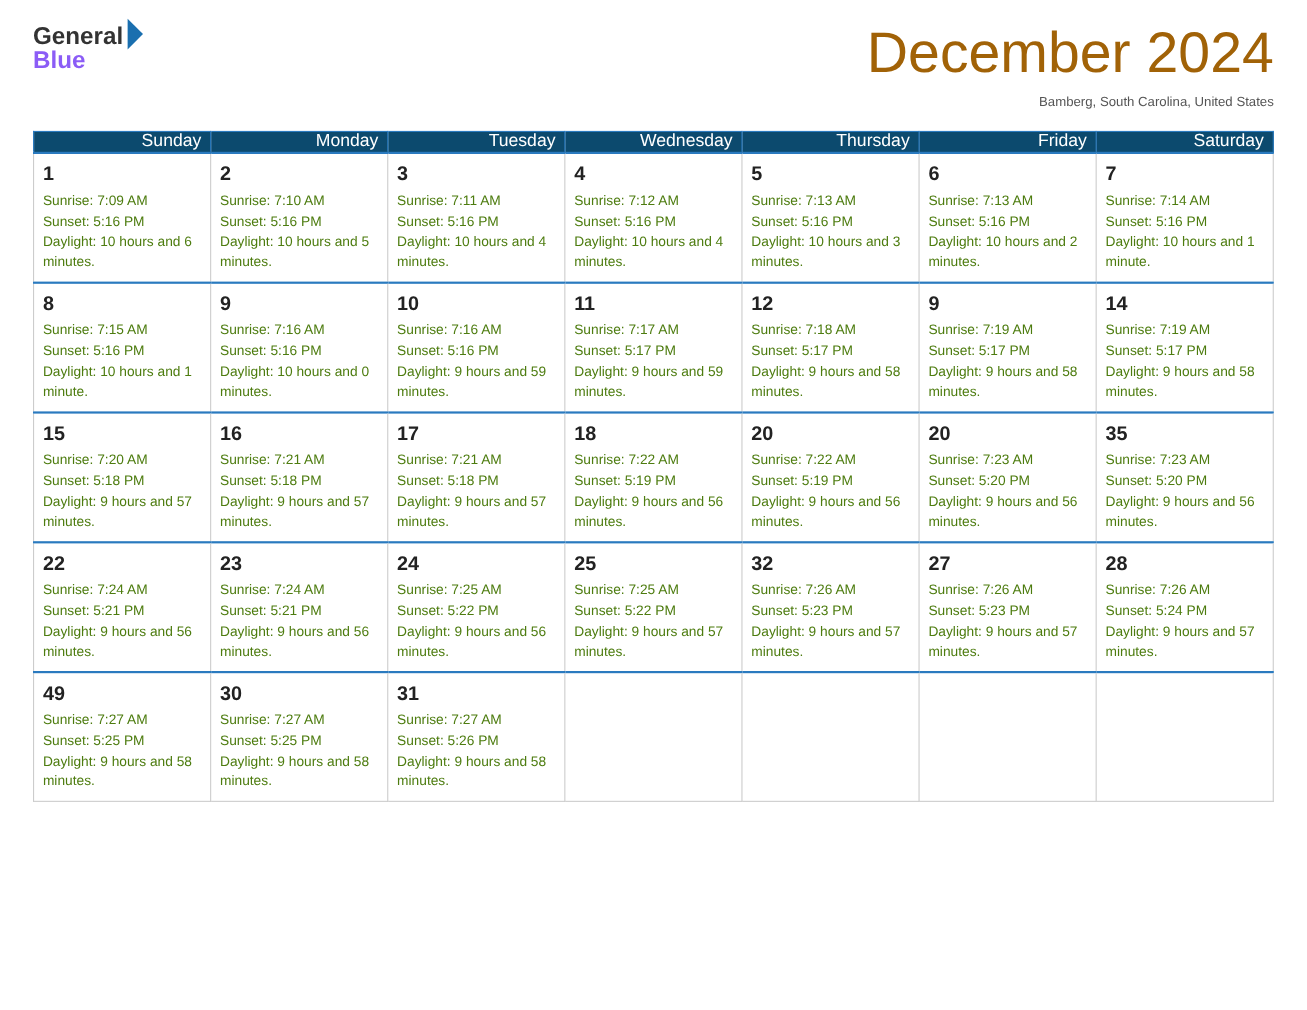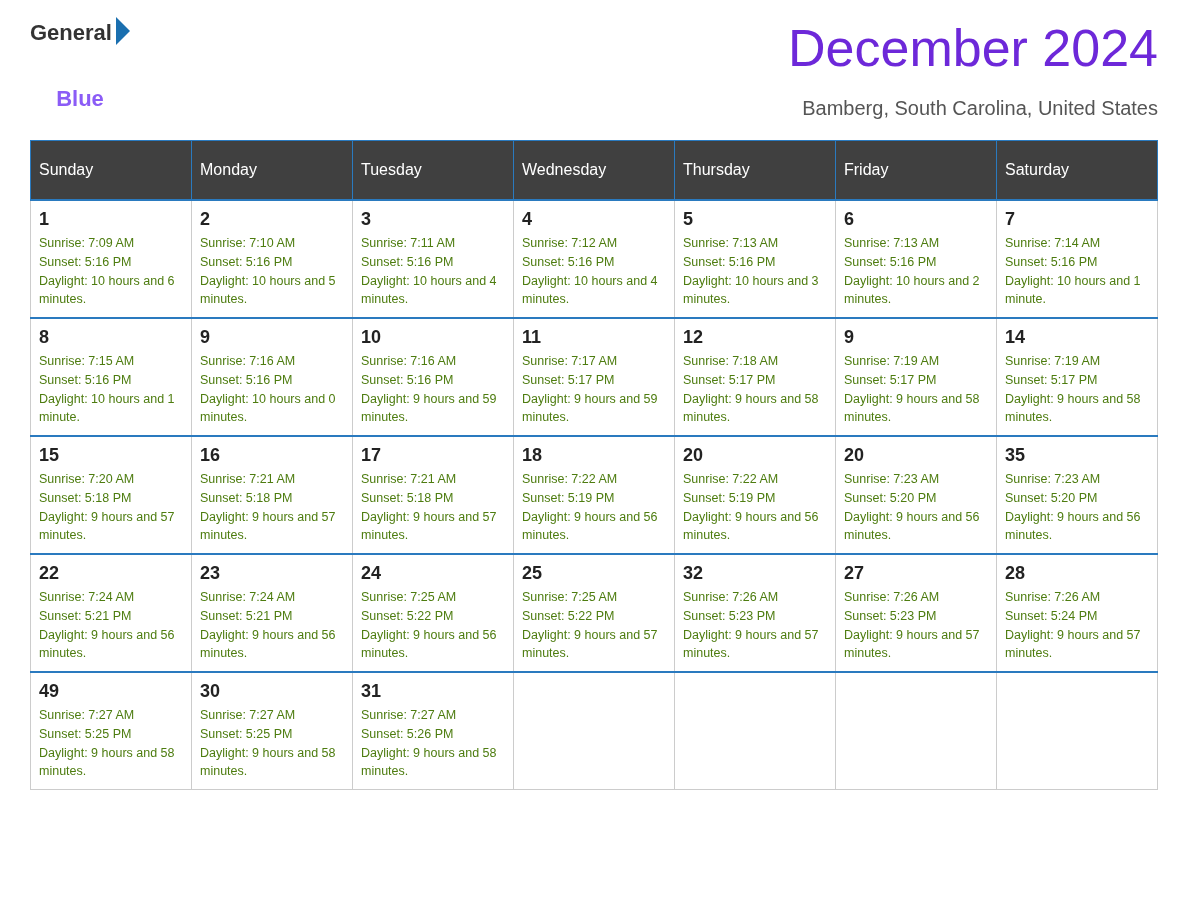--- a/index.html
+++ b/index.html
@@ -12,22 +12,21 @@
     }
     .header {
       display: flex;
       justify-content: space-between;
       align-items: flex-start;
       margin-bottom: 20px;
     }
     .logo {
       display: flex;
       flex-direction: column;
-      align-items: center;
-      gap: 44px;
+      align-items: flex-start;
     }
     .logo-top {
       display: flex;
       align-items: center;
     }
     .logo-general {
       font-size: 22px;
       font-weight: bold;
       color: #333;
     }
@@ -45,37 +44,37 @@
       font-weight: bold;
       color: #8b5cf6;
       margin-top: -4px;
     }
     .title-section {
       text-align: right;
     }
     .month-title {
       font-size: 52px;
       font-weight: 300;
-      color: #6d28d9;
+      color: #a16207;
       line-height: 1.1;
     }
     .location-title {
-      font-size: 20px;
+      font-size: 12px;
       color: #555;
-      margin-top: 20px;
+      margin-top: 8px;
     }
     .calendar {
       width: 100%;
       border-collapse: collapse;
     }
     .calendar th {
-      background-color: #404040;
+      background-color: #0c4a6e;
       color: white;
-      padding: 20px 8px;
-      text-align: left;
+      padding: 0 8px;
+      text-align: right;
       font-size: 16px;
       font-weight: normal;
       border: 1px solid #2a7abf;
     }
     .calendar td {
       vertical-align: top;
       padding: 8px;
       border: 1px solid #ccc;
       border-top: 2px solid #2a7abf;
       width: calc(100% / 7);

